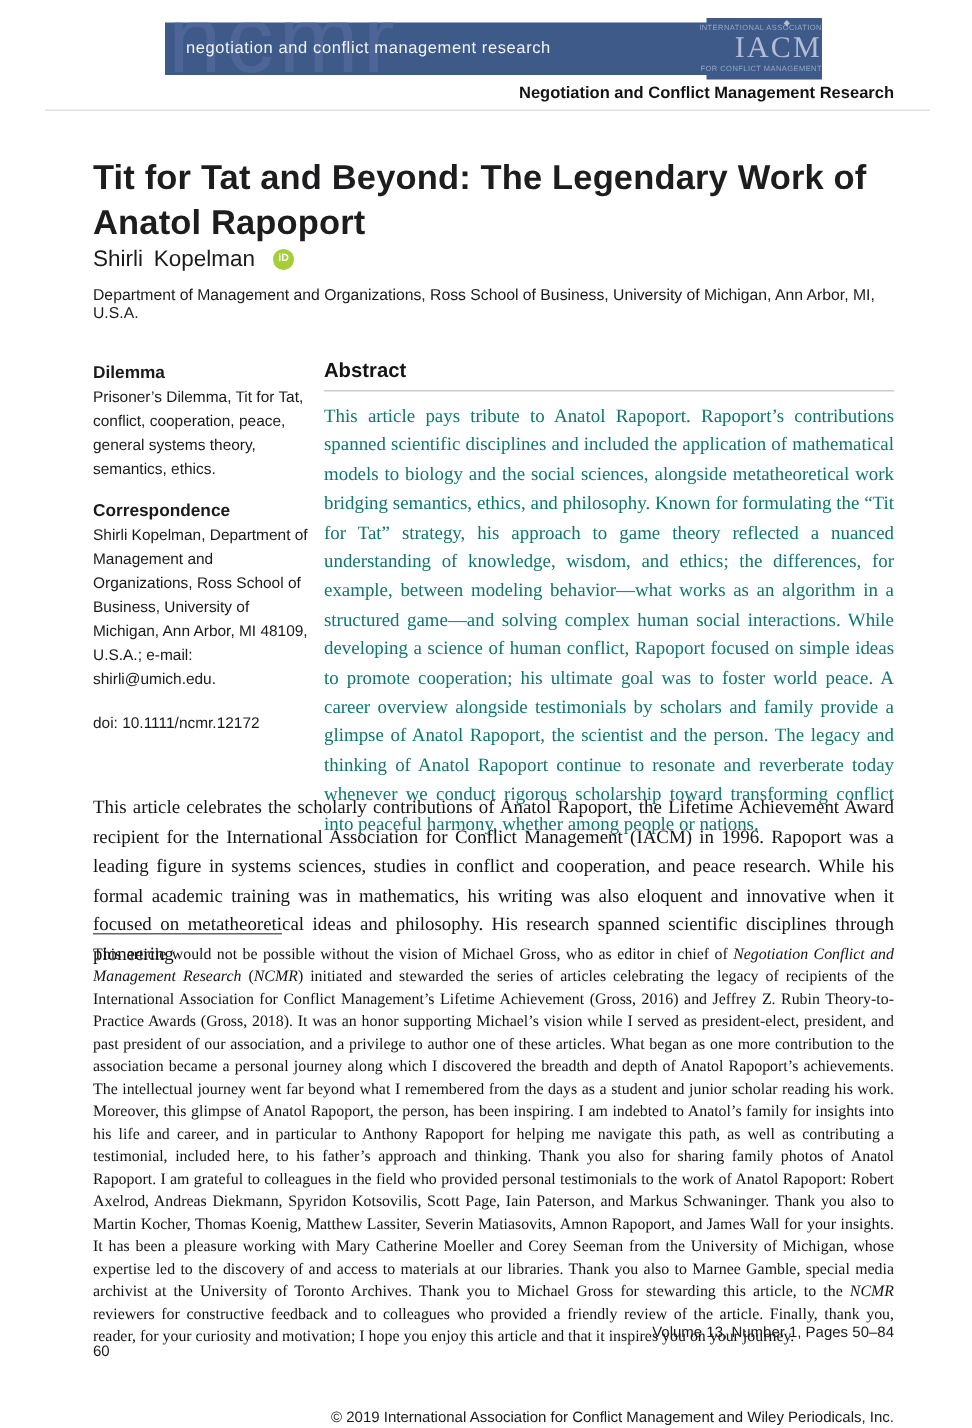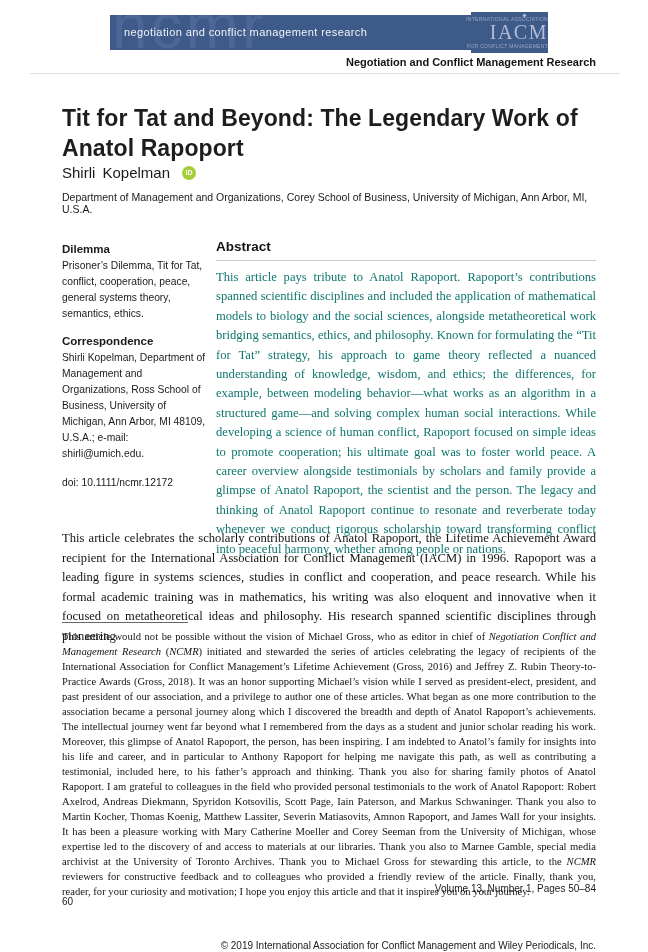--- a/index.html
+++ b/index.html
@@ -243,21 +243,21 @@
     <div class="header-rule"></div>
   </header>
 
   <h1 class="title">Tit for Tat and Beyond: The Legendary Work of Anatol Rapoport</h1>
 
   <div class="author-row">
     <span class="author">Shirli Kopelman</span>
     <span class="orcid">iD</span>
   </div>
 
-  <div class="affiliation">Department of Management and Organizations, Corey School of Business, University of Michigan, Ann Arbor, MI, U.S.A.</div>
+  <div class="affiliation">Department of Management and Organizations, Ross School of Business, University of Michigan, Ann Arbor, MI, U.S.A.</div>
 
   <aside class="sidebar">
     <div class="side-h">Dilemma</div>
     <div class="side-t">Prisoner’s Dilemma, Tit for Tat, conflict, cooperation, peace, general systems theory, semantics, ethics.</div>
     <div class="side-h corr">Correspondence</div>
     <div class="side-t">Shirli Kopelman, Department of Management and Organizations, Ross School of Business, University of Michigan, Ann Arbor, MI 48109, U.S.A.; e-mail: shirli@umich.edu.</div>
     <div class="side-t doi">doi: 10.1111/ncmr.12172</div>
   </aside>
 
   <section class="abstract">

